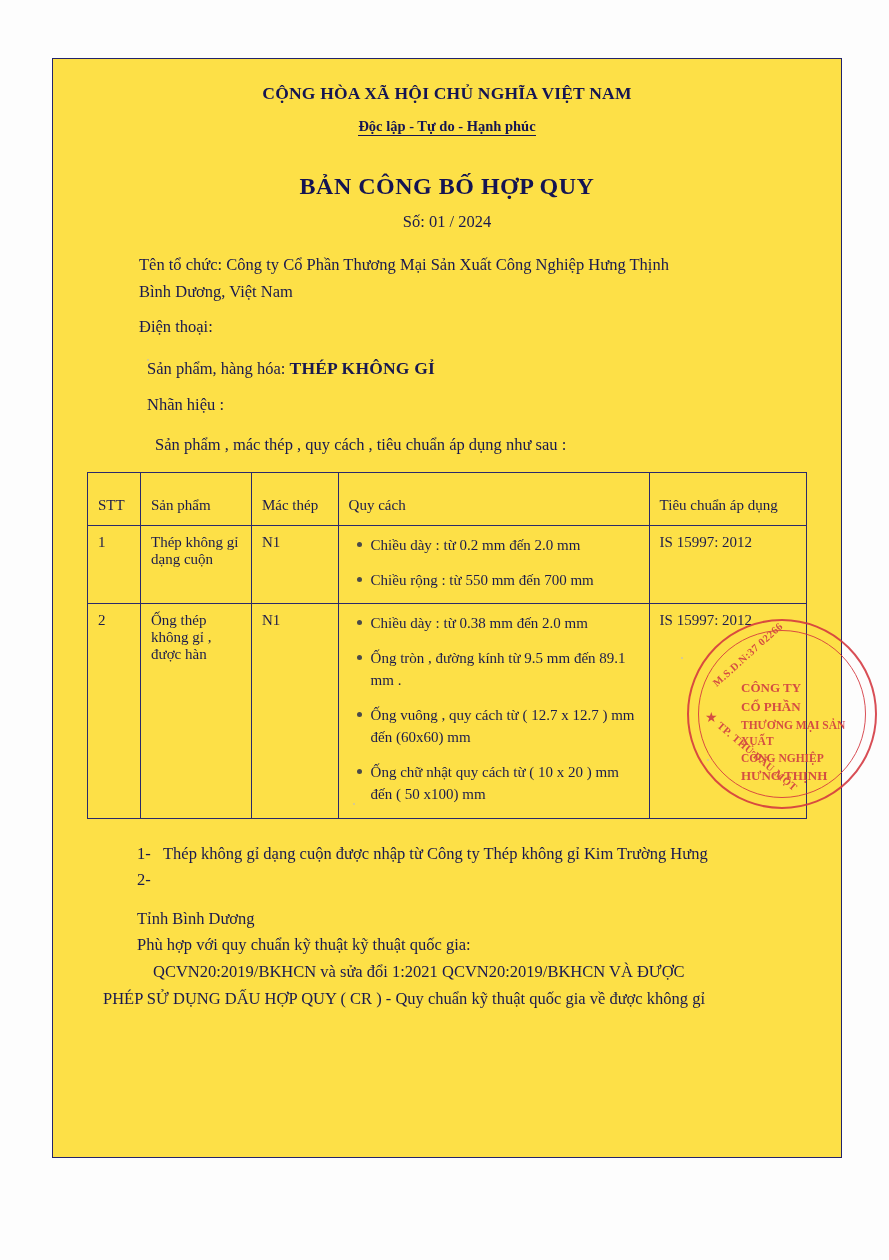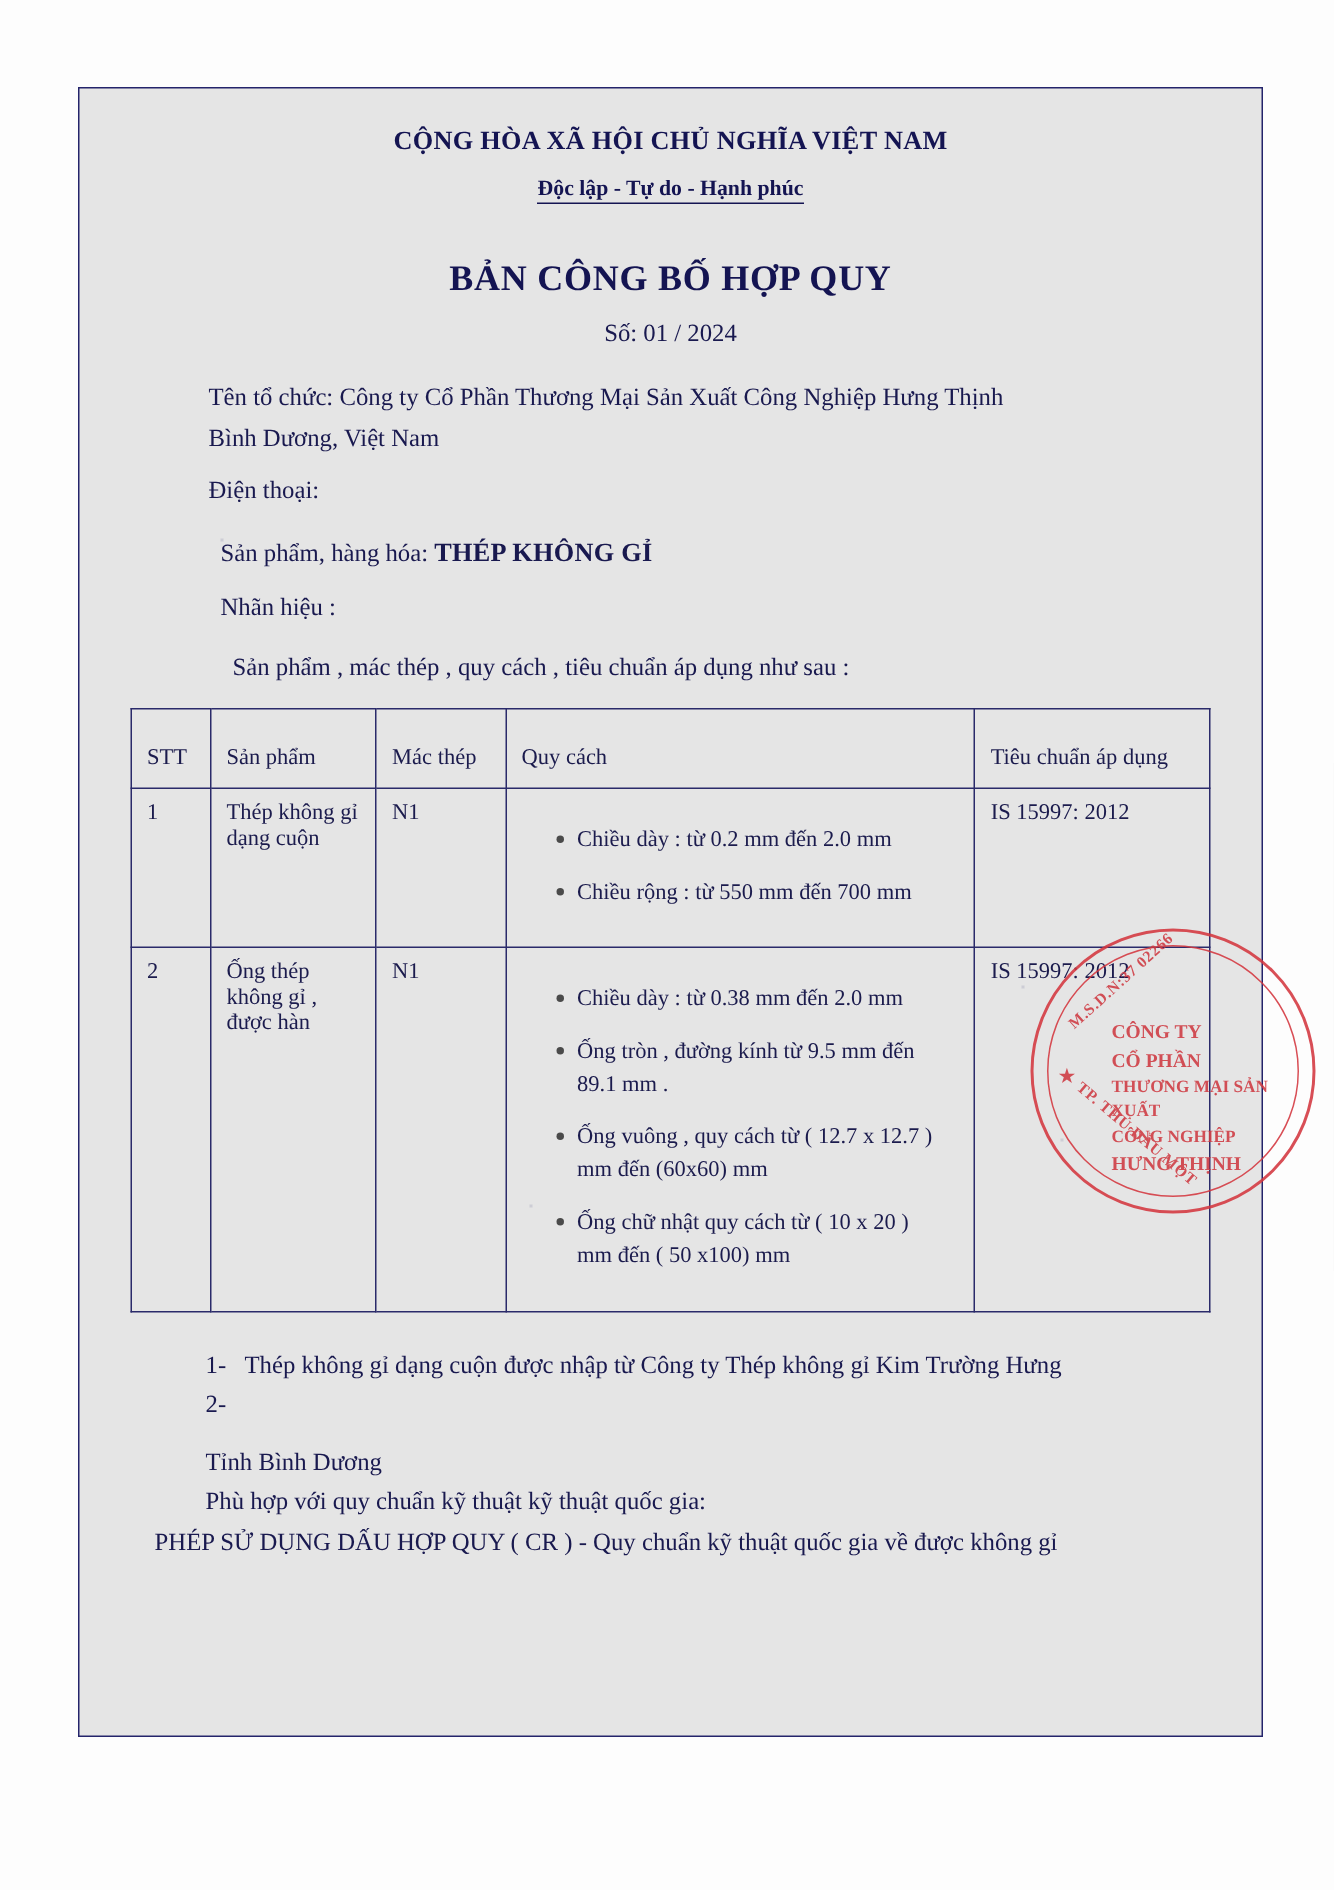--- a/index.html
+++ b/index.html
@@ -24,21 +24,21 @@
     background: #fdfdfd;
   }
   
   .scan-frame {
     position: absolute;
     left: 52px;
     top: 58px;
     width: 790px;
     height: 1100px;
     border: 1.5px solid #24246b;
-    background: #e5e5e5;
+    background: #fde047;
   }
   .inner {
     position: absolute;
     left: 0; top: 0;
     width: 100%;
     height: 100%;
     padding: 18px 34px 10px 34px;
   }
 
   .nation-title {
@@ -106,21 +106,21 @@
   }
   table.spec th { padding-top: 24px; padding-bottom: 11px; font-family: Liberation Serif, serif; }
   .c-stt { width: 54px; text-align: center; }
   .c-prod { width: 118px; }
   .c-mark { width: 92px; text-align: center; }
   .c-spec { width: 340px; }
   .c-std { width: 170px; }
   td.center { text-align: center; }
   td.just { text-align: justify; text-align-last: left; }
   ul.bullets {
-    margin: 15px;
+    margin: 0;
     padding-left: 22px;
     list-style: none;
   }
   ul.bullets li {
     position: relative;
     margin: 0 0 12px 0;
     line-height: 1.5;
   }
   ul.bullets li:last-child { margin-bottom: 2px; }
   ul.bullets li:before {
@@ -297,20 +297,21 @@
           </div>
         </div>
         <div class="note-row">
           <div class="note-num">2-</div>
         </div>
       </div>
 
       <div class="tail">
         <div class="l1">Tỉnh Bình Dương</div>
         <div class="l2">Phù hợp với quy chuẩn kỹ thuật kỹ thuật quốc gia:</div>
+        <div class="l3">QCVN20:2019/BKHCN và sửa đổi 1:2021  QCVN20:2019/BKHCN VÀ ĐƯỢC</div>
         <div class="l4">PHÉP SỬ DỤNG DẤU HỢP QUY ( CR ) -  Quy chuẩn kỹ thuật quốc gia về được không gỉ</div>
       </div>
 
       <div class="stamp">
         <div class="ring"></div>
         <div class="star">★</div>
         <div class="arc-top">M.S.D.N:37 02266</div>
         <div class="arc-bot">TP. THỦ DẦU MỘT</div>
         <div class="ctr">
           <div class="big">CÔNG TY</div>

